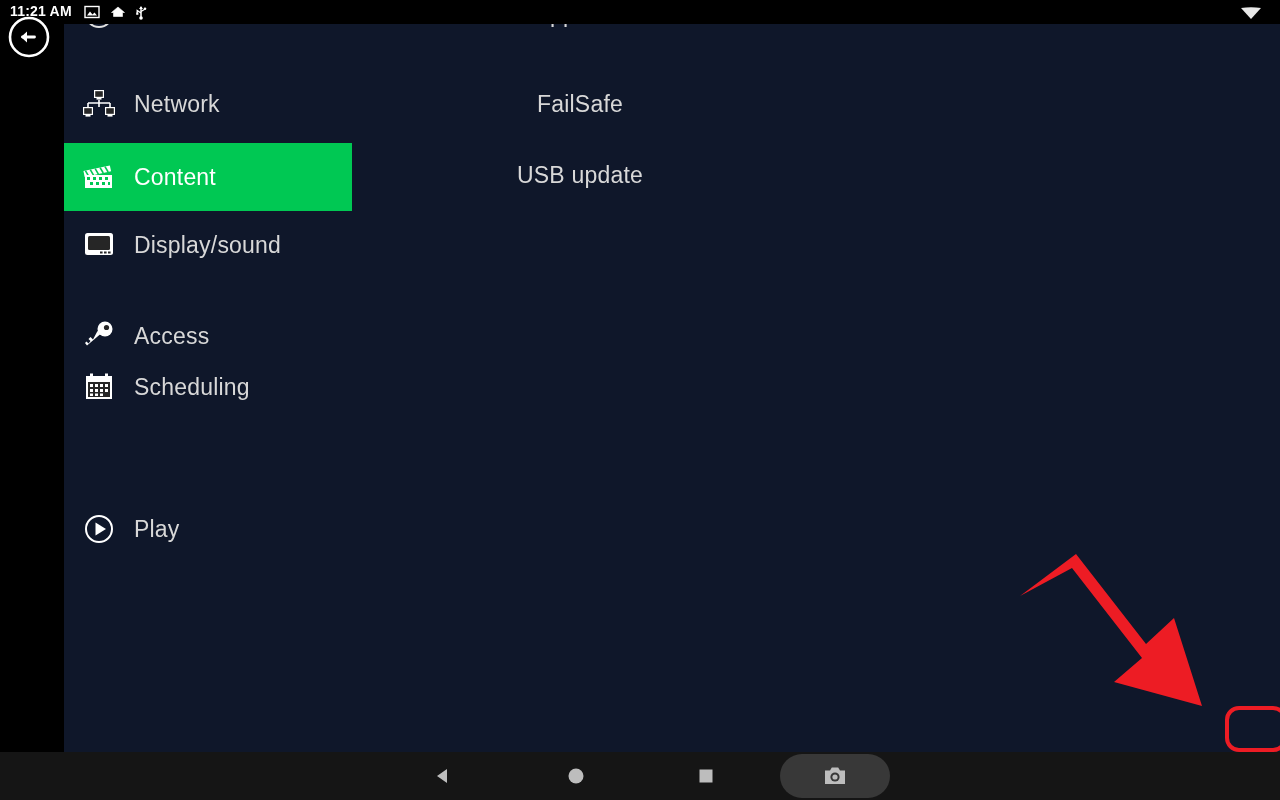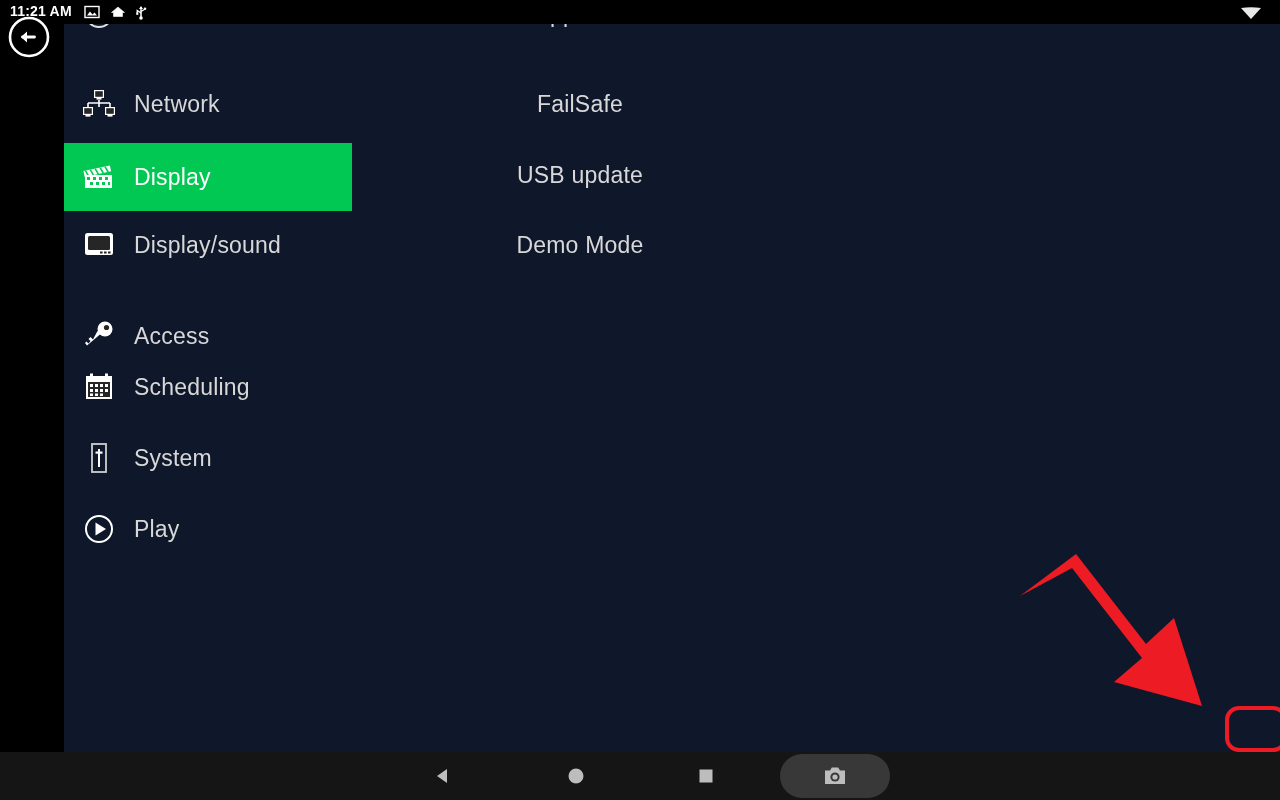--- a/index.html
+++ b/index.html
@@ -185,21 +185,21 @@
                 <rect x="10" y="15" width="3" height="3"></rect>
               <rect x="16" y="15" width="3" height="3"></rect>
                 <rect x="22" y="15" width="3" height="3"></rect>
               <rect x="7" y="20" width="3" height="3"></rect>
                 <rect x="13" y="20" width="3" height="3"></rect>
               <rect x="19" y="20" width="3" height="3"></rect>
                 <rect x="25" y="20" width="2" height="3"></rect>
             </g>
           </svg>
         </span>
-        <span class="nav-label">Display</span>
+        <span class="nav-label">Content</span>
       </div>
 
       <div class="nav-item" style="top:211px;">
         <span class="nav-icon">
           <svg width="32" height="30" viewBox="0 0 32 30">
             <rect x="2" y="3" width="28" height="22" rx="2.5" fill="#fff"></rect>
             <rect x="5" y="6" width="22" height="14" rx="1.5" fill="#262626"></rect>
             <rect x="17" y="21.5" width="2.6" height="2" fill="#262626"></rect>
             <rect x="21" y="21.5" width="2.6" height="2" fill="#262626"></rect>
             <rect x="25" y="21.5" width="2.6" height="2" fill="#262626"></rect>
@@ -237,30 +237,20 @@
                 <rect x="21" y="17" width="3" height="3"></rect>
               <rect x="6" y="21.5" width="3" height="2.5"></rect>
                 <rect x="11" y="21.5" width="3" height="2.5"></rect>
               <rect x="16" y="21.5" width="3" height="2.5"></rect>
             </g>
           </svg>
         </span>
         <span class="nav-label">Scheduling</span>
       </div>
 
-      <div class="nav-item" style="top:424px;">
-        <span class="nav-icon">
-          <svg width="24" height="32" viewBox="0 0 24 32">
-            <rect x="5" y="2" width="14" height="28" fill="none" stroke="#cfcfcf" stroke-width="1.8"></rect>
-            <rect x="11" y="7" width="2" height="18" fill="#fff"></rect>
-            <rect x="8.5" y="9.5" width="7" height="2.2" fill="#fff"></rect>
-          </svg>
-        </span>
-        <span class="nav-label">System</span>
-      </div>
 
       <div class="nav-item" style="top:495px;">
         <span class="nav-icon">
           <svg width="30" height="30" viewBox="0 0 30 30">
             <circle cx="15" cy="15" r="13" fill="none" stroke="#fff" stroke-width="2"></circle>
             <path d="M11.5 8.5 L22 15 L11.5 21.5 Z" fill="#fff"></path>
           </svg>
         </span>
         <span class="nav-label">Play</span>
       </div>
@@ -268,23 +258,20 @@
 
     <div id="rightpanel">
       <div class="opt-item" style="top:-20px;">
         <span class="opt-label">AppStart</span>
       </div>
       <div class="opt-item" style="top:70px;">
         <span class="opt-label">FailSafe</span>
       </div>
       <div class="opt-item" style="top:141px;">
         <span class="opt-label">USB update</span>
-      </div>
-      <div class="opt-item" style="top:211px;">
-        <span class="opt-label">Demo Mode</span>
       </div>
     </div>
 
     <div id="annotation-arrow" style="left:946px; top:548px;">
       <svg width="210" height="160" viewBox="0 0 210 160">
         <path d="M6 48 L62 6 L132 96 L160 70 L188 158 L100 134 L128 110 L58 20 Z" fill="#ED1C24" transform="translate(4,0)"></path>
       </svg>
     </div>
     <div id="annotation-circle" style="left:1161px; top:706px;"></div>
   </div>

